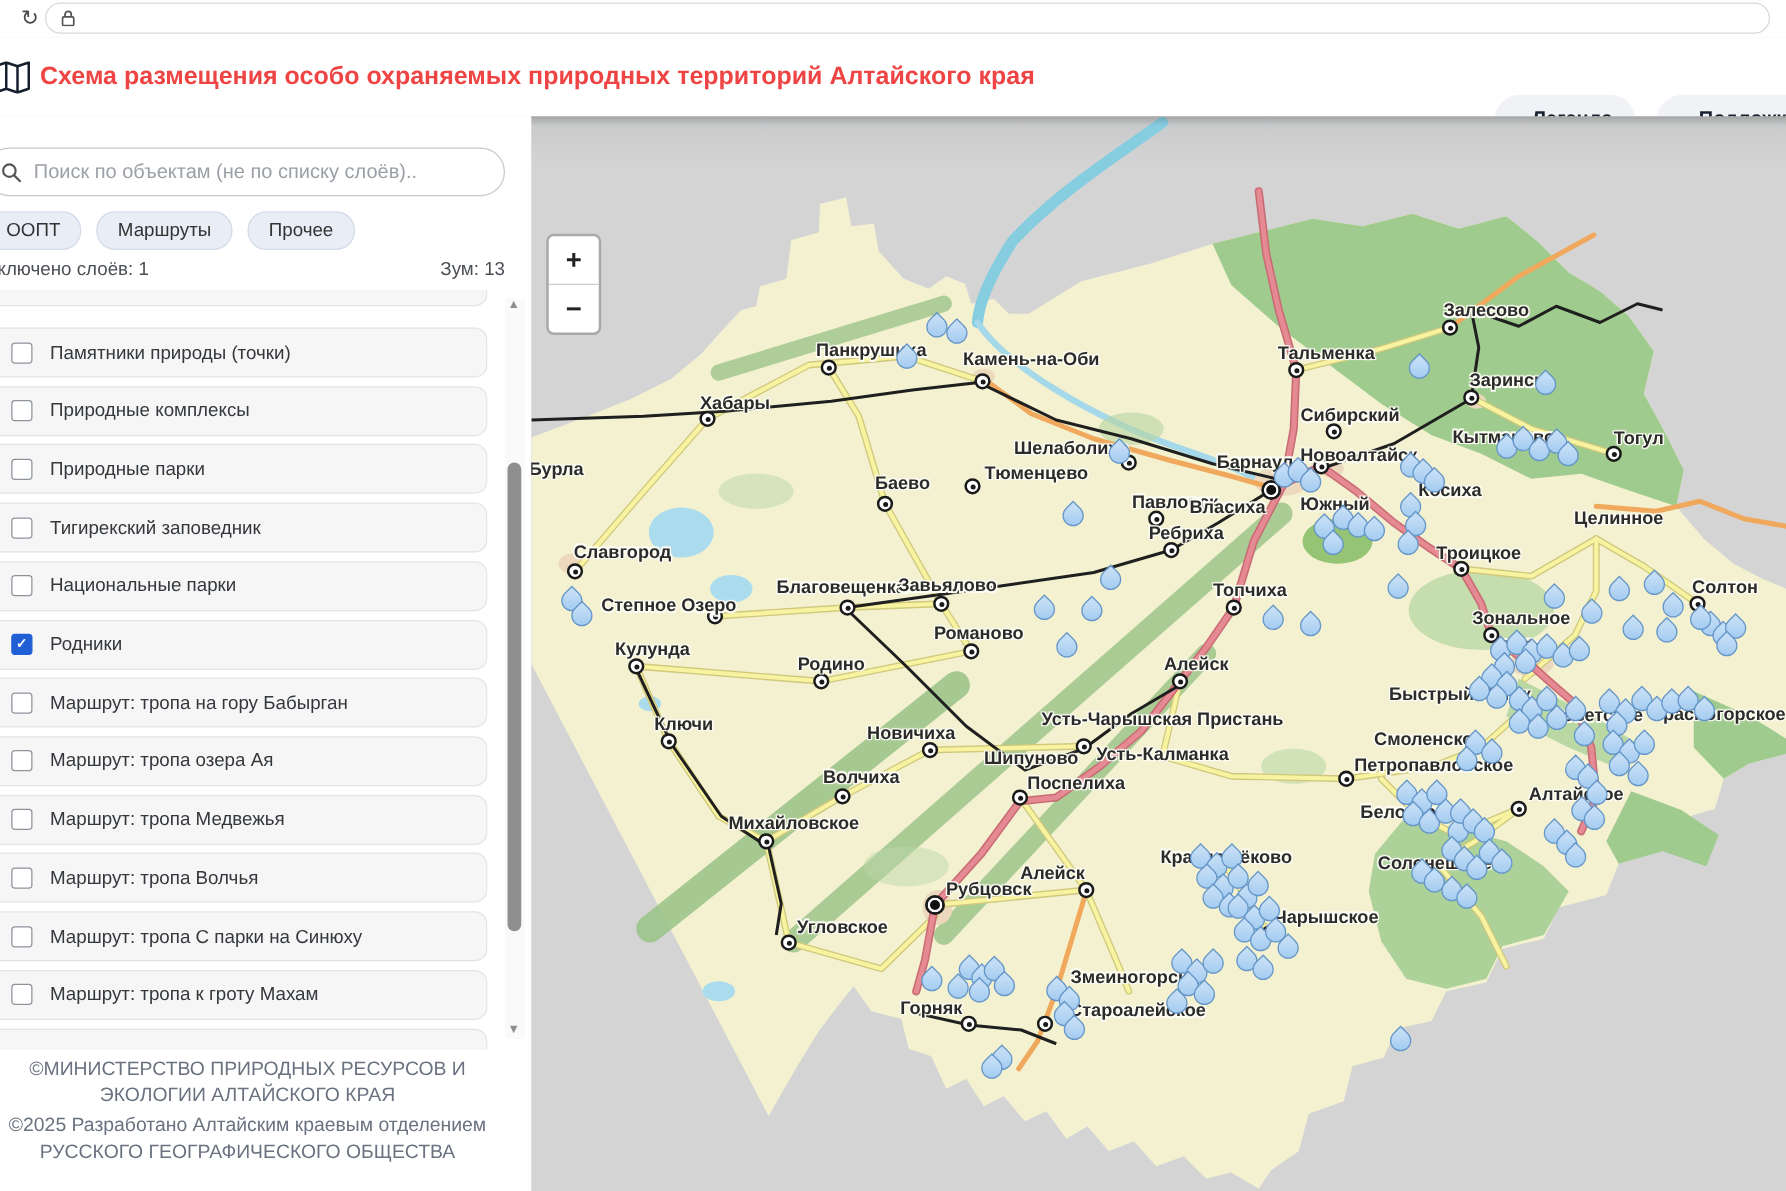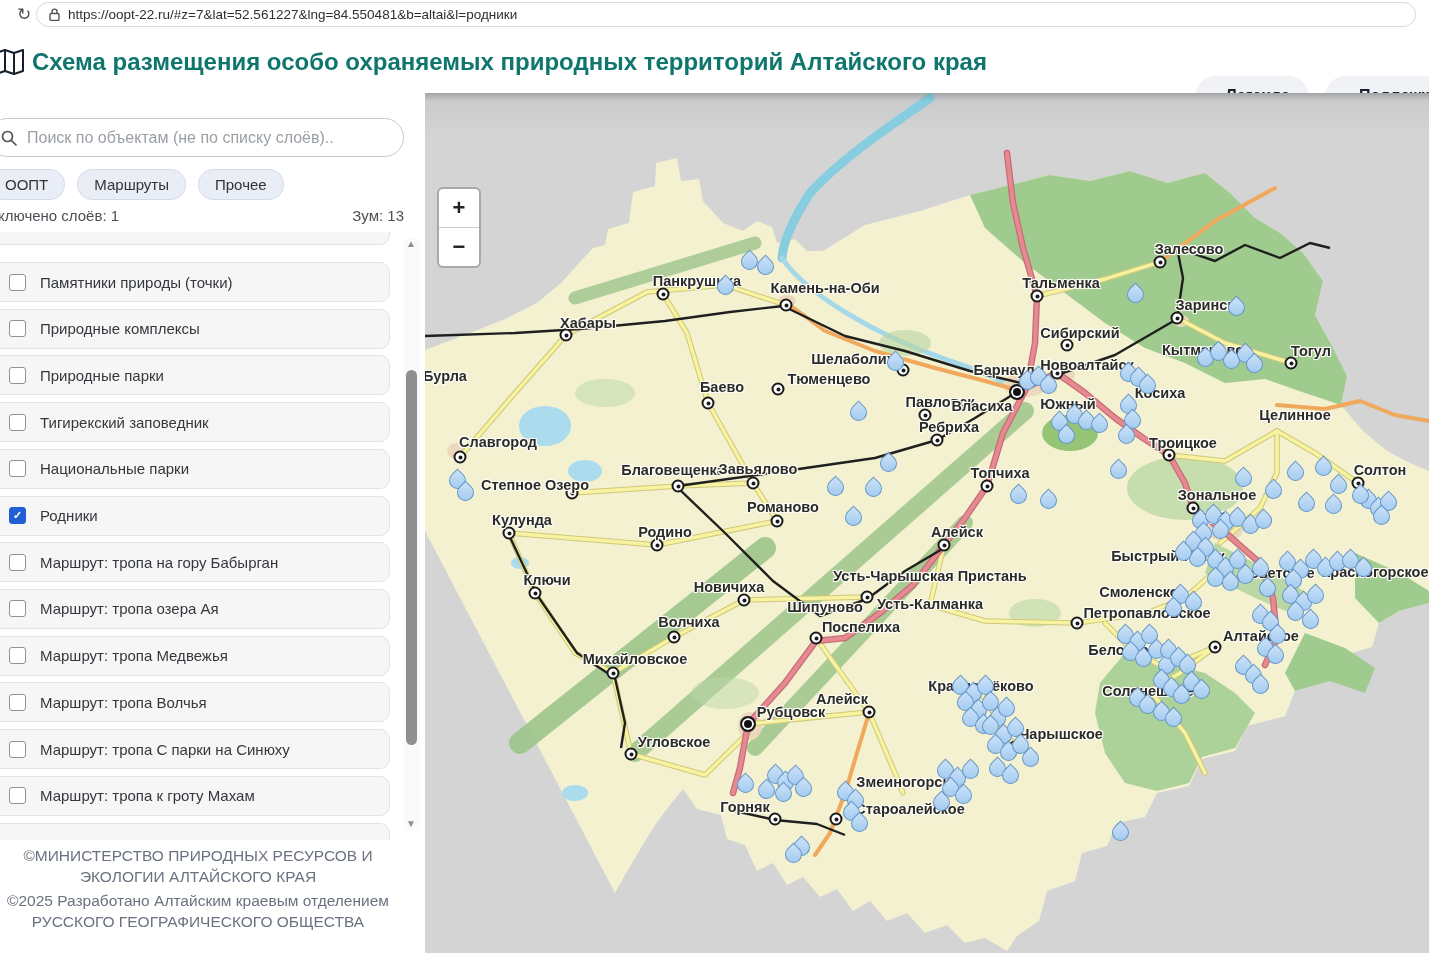--- a/index.html
+++ b/index.html
@@ -9,21 +9,21 @@
   .browser-bar{position:absolute;left:0;top:0;width:1429px;height:30px;background:#fff;border-bottom:1px solid #ececec;}
   .reload-btn{position:absolute;left:12px;top:3px;width:24px;height:24px;color:#4a4a4a;font-size:17px;line-height:24px;text-align:center;}
   .url-pill{position:absolute;left:36px;top:2px;width:1380px;height:25px;border:1px solid #d9d9d9;border-radius:13px;display:flex;align-items:center;padding:0 12px;box-sizing:border-box;background:#fff;}
   .lock-ic{margin-right:8px;display:inline-flex;}
   .url-text{font-size:13.5px;color:#2e2e2e;white-space:nowrap;}
 
   
   .app-header{position:absolute;left:0;top:30px;width:1429px;height:63px;background:#fff;border-bottom:1px solid #e3e3e3;}
   .title-wrap{position:absolute;left:-6px;top:0;height:63px;display:flex;align-items:center;}
   .map-glyph{width:30px;height:26px;margin-right:8px;flex:0 0 auto;}
-  .page-title{font-size:24px;font-weight:700;color:#0f766e;white-space:nowrap;}
+  .page-title{font-size:20px;font-weight:700;color:#ef4444;white-space:nowrap;}
   .hdr-btn{position:absolute;top:46px;height:39px;border-radius:20px;background:#f0f2f6;display:flex;align-items:center;padding:0 18px;box-sizing:border-box;box-shadow:0 1px 2px rgba(0,0,0,0.08);}
   .hdr-btn .lbl{font-size:16px;font-weight:700;color:#17202e;margin-left:10px;white-space:nowrap;}
   #btn-legend{left:1196px;width:112px;}
   #btn-basemap{left:1326px;width:130px;}
 
   
   .sidebar{position:absolute;left:0;top:93px;width:425px;height:860px;background:#fff;overflow:hidden;}
   .side-shift{position:absolute;left:-12px;top:0;width:416px;}
   .search-box{position:absolute;left:0;top:25px;width:416px;height:39px;border:1.5px solid #c8c8c8;border-radius:20px;background:#fff;display:flex;align-items:center;padding:0 12px;box-sizing:border-box;}
   .search-box input{border:none;outline:none;flex:1;font-size:16px;color:#333;font-family:"Liberation Sans",sans-serif;margin-left:8px;background:transparent;}
@@ -66,21 +66,20 @@
 
 <div class="browser-bar">
   <div class="reload-btn">↻</div>
   <div class="url-pill">
     <span class="lock-ic">
       <svg width="11" height="13" viewBox="0 0 11 13">
             <rect x="1" y="5.5" width="9" height="7" rx="1.2" fill="none" stroke="#555" stroke-width="1.4"></rect>
             <path d="M3 5.5 V3.6 a2.5 2.5 0 0 1 5 0 V5.5" fill="none" stroke="#555" stroke-width="1.4"></path>
           </svg>
     </span>
-    <span class="url-text">https://oopt-22.ru/#z=7&amp;lat=52.561227&amp;lng=84.550481&amp;b=altai&amp;l=родники</span>
   </div>
 </div>
 
 <div class="app-header">
   <div class="title-wrap">
     <svg class="map-glyph" viewBox="0 0 30 26">
       <path d="M2 4 L11 1 L20 4 L29 1 L29 22 L20 25 L11 22 L2 25 Z M11 1 V22 M20 4 V25" fill="none" stroke="#15202f" stroke-width="2" stroke-linejoin="round"></path>
     </svg>
     <span class="page-title">Схема размещения особо охраняемых природных территорий Алтайского края</span>
   </div>

